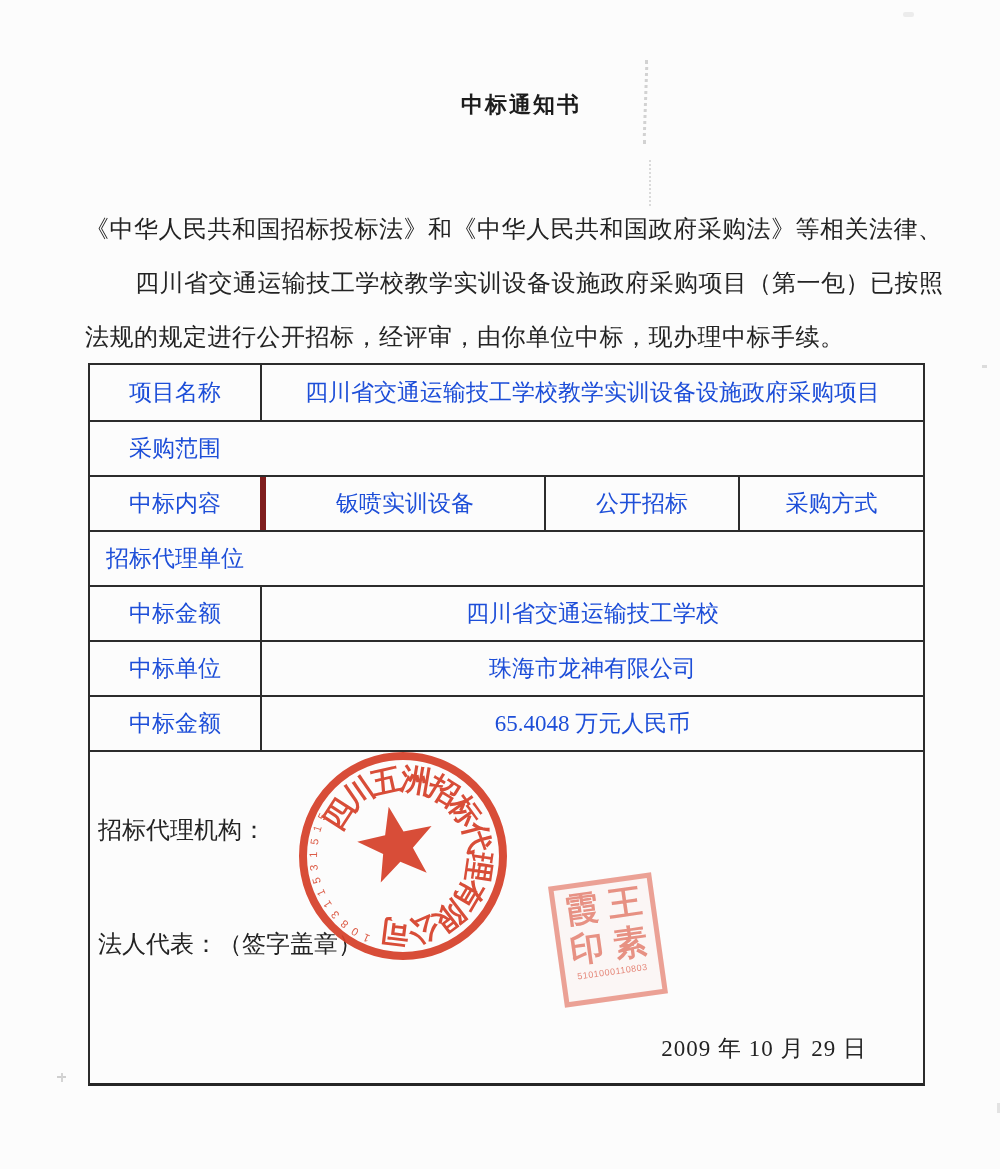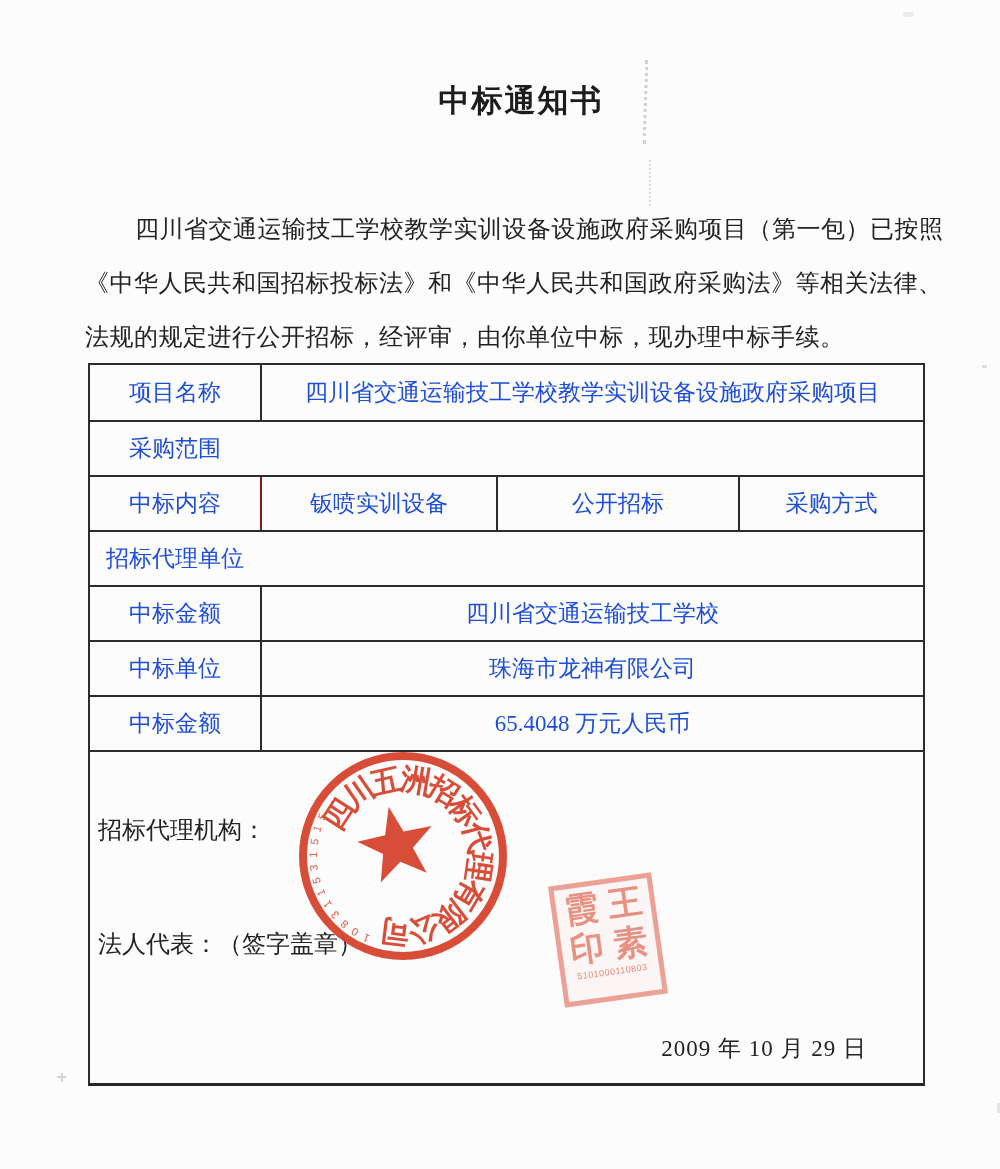--- a/index.html
+++ b/index.html
@@ -3,44 +3,44 @@
 <meta charset="utf-8">
 <style>
   html,body { margin:0; padding:0; background:#ffffff; }
   .page {
     position:relative; width:1000px; height:1169px; overflow:hidden;
     background:#fcfcfc; color:#232323;
     font-family:"Liberation Serif","DejaVu Serif",serif;
   }
   
   .title {
-    position:absolute; top:80px; left:0; width:100%; box-sizing:border-box;
+    position:absolute; top:90px; left:0; width:100%; box-sizing:border-box;
     padding-left:42px; text-align:center;
-    font-size:31px; font-weight:bold; letter-spacing:2px; color:#1c1c1c;
+    font-size:22px; font-weight:bold; letter-spacing:2px; color:#1c1c1c;
   }
   
   .addressee { position:absolute; top:147px; left:88px; font-size:24px; white-space:nowrap; }
   
   .body-text { position:absolute; top:202px; left:85px; width:870px; font-size:24px; }
   .body-text .line { height:54px; line-height:54px; white-space:nowrap; letter-spacing:0.5px; }
   .body-text .line.indent { text-indent:50px; }
   
   .doc-table {
     position:absolute; left:88px; top:363px; width:837px; box-sizing:border-box;
     border:2px solid #2c2c2c; border-bottom:3px solid #262626; background:transparent;
   }
   .t-row { display:flex; height:55px; border-top:2px solid #2c2c2c; box-sizing:border-box; }
   .t-row.first { border-top:none; }
   .cell {
     display:flex; align-items:center; justify-content:center;
     font-size:23px; white-space:nowrap; box-sizing:border-box; color:#1d4ed8;
   }
   .cell.label { width:170px; }
   .cell.val  { flex:1; border-left:2px solid #2c2c2c; }
-  .cell.c2   { width:236px; border-left:2px solid #7f1d1d; }
+  .cell.c2   { width:284px; border-left:6px solid #7f1d1d; }
   .cell.c3   { width:185px; border-left:2px solid #2c2c2c; }
   .cell.c4   { flex:1; border-left:2px solid #2c2c2c; }
   
   .bottom-box { position:relative; height:331px; border-top:2px solid #2c2c2c; }
   .agency-label { position:absolute; left:8px; top:62px; font-size:24px; white-space:nowrap; }
   .legal-label  { position:absolute; left:8px; top:176px; font-size:24px; white-space:nowrap; }
   .date-line    { position:absolute; right:56px; top:281px; font-size:23px; white-space:nowrap; letter-spacing:1px; }
   
   .round-stamp { position:absolute; left:201px; top:-8px; width:224px; height:224px; opacity:0.93; }
   .ring-char  { font-size:30px; font-weight:bold; fill:#d6402a; text-anchor:middle;
@@ -74,22 +74,22 @@
 </style>
 </head>
 <body>
 
 <div class="page">
 
   <div class="title">中标通知书</div>
 
 
   <div class="body-text">
+    <div class="line">《中华人民共和国招标投标法》和《中华人民共和国政府采购法》等相关法律、</div>
     <div class="line indent">四川省交通运输技工学校教学实训设备设施政府采购项目（第一包）已按照</div>
-    <div class="line">《中华人民共和国招标投标法》和《中华人民共和国政府采购法》等相关法律、</div>
     <div class="line">法规的规定进行公开招标，经评审，由你单位中标，现办理中标手续。</div>
   </div>
 
   <div class="doc-table">
 
     <div class="t-row first">
       <div class="cell label">项目名称</div>
       <div class="cell val">四川省交通运输技工学校教学实训设备设施政府采购项目</div>
     </div>
 

